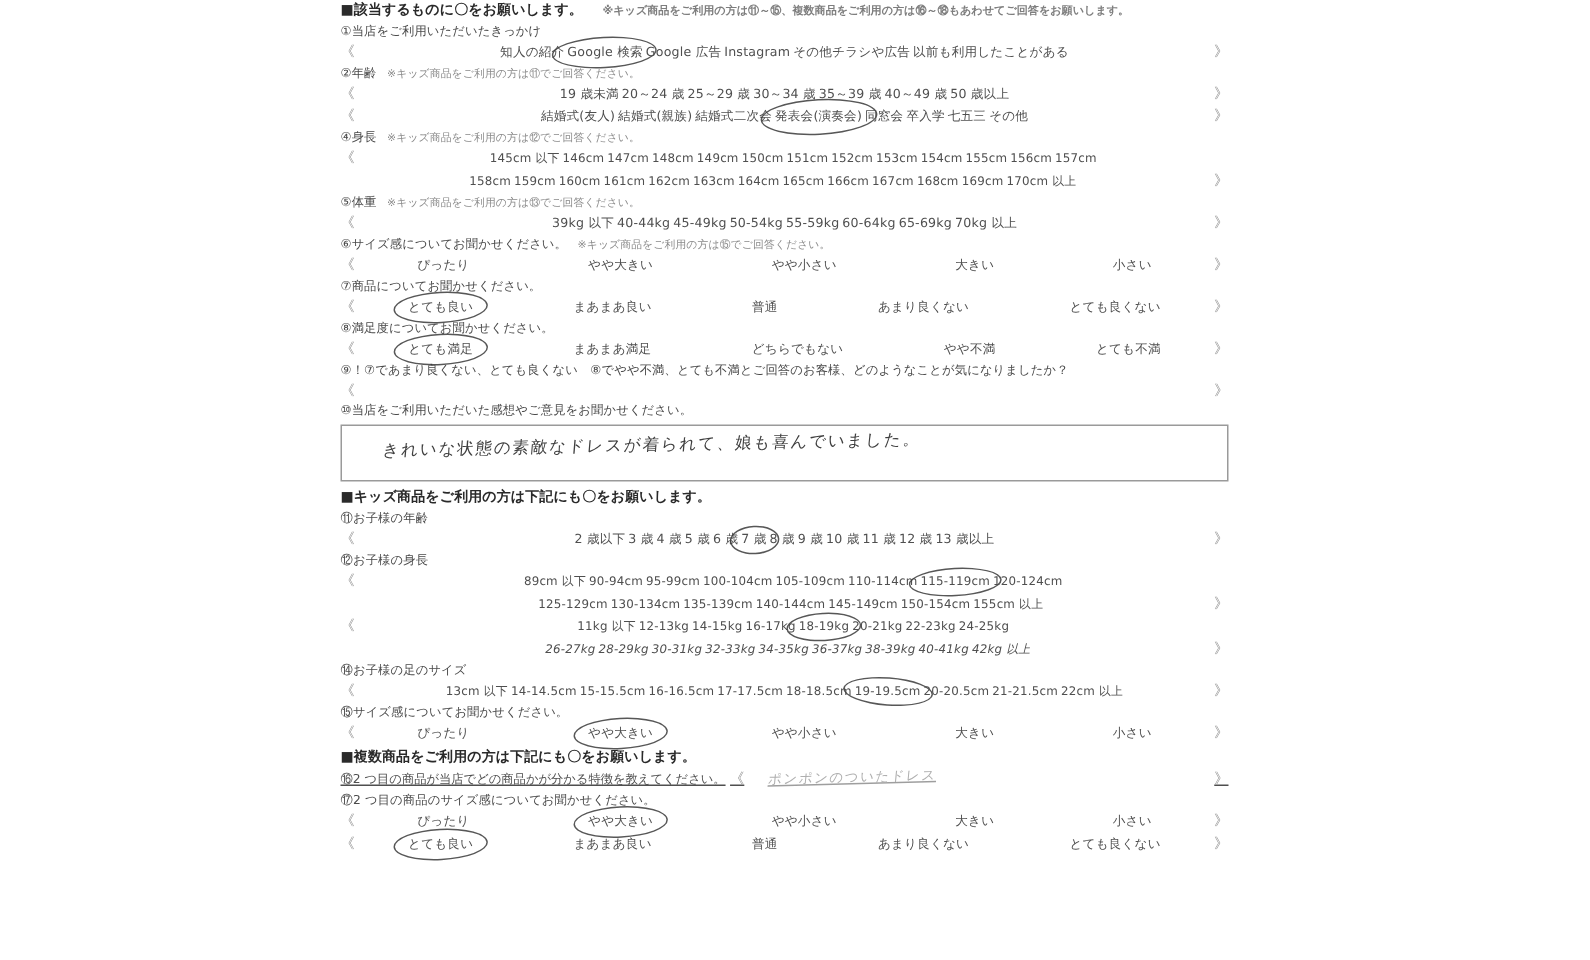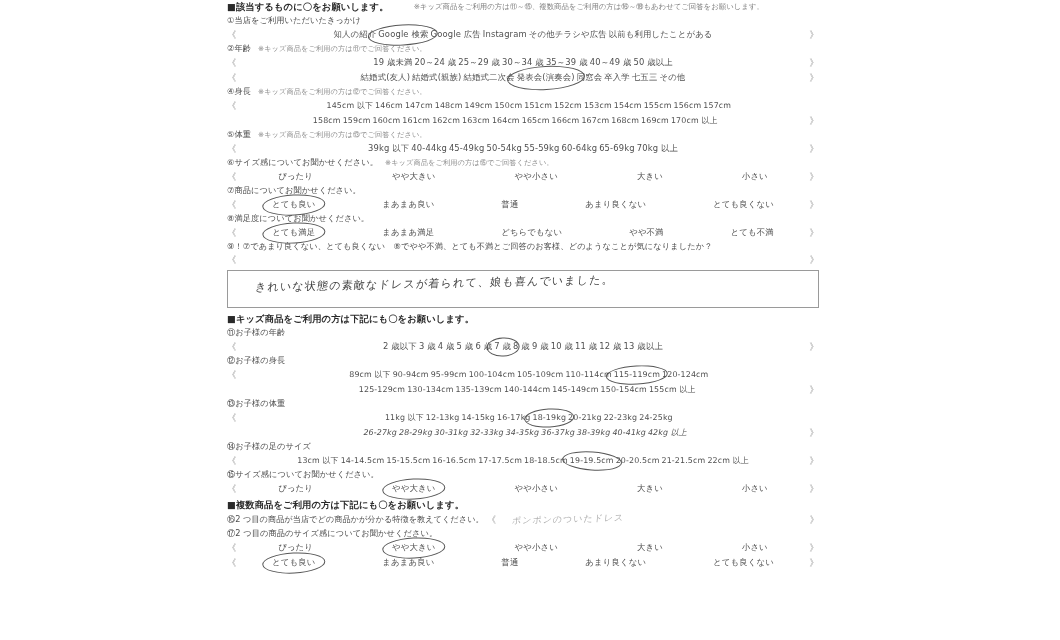--- a/index.html
+++ b/index.html
@@ -22,24 +22,24 @@
     font-weight:bold;
     color:#2a2a2a;
     letter-spacing:.1px;
     white-space:nowrap;
     line-height:14px;
     height:14px;
     display:flex;
     align-items:flex-end;
   }
   .section-head .note{
-    font-weight:normal;
+    font-weight:bold;
     font-size:7.4px;
     color:#7e7e7e;
-    margin-left:25px;
+    margin-left:13px;
     letter-spacing:0;
   }
   .q{
     font-size:8.2px;
     color:#4a4a4a;
     line-height:13px;
     height:13px;
     white-space:nowrap;
     display:flex;
     align-items:center;
@@ -134,20 +134,21 @@
   }
   .wraprow{
     display:flex;
     flex-wrap:nowrap;
     align-items:center;
     font-size:8.2px;
     line-height:15px;
     height:15px;
     white-space:nowrap;
     color:#4f4f4f;
+    text-decoration:underline;
   }
   .sp{flex:1 1 auto;}
   .gap2{height:2px;}
   .gap4{height:4px;}
 </style>
 </head>
 <body>
 
 <div class="sheet">
 
@@ -313,20 +314,23 @@
 
   <div class="q">
     <span>⑨！⑦であまり良くない、とても良くない　⑧でやや不満、とても不満とご回答のお客様、どのようなことが気になりましたか？</span>
   </div>
   <div class="blankline">
     <span class="brk l">《</span>
     <span class="fill"></span>
     <span class="brk r">》</span>
   </div>
 
+  <div class="q">
+    <span>⑩当店をご利用いただいた感想やご意見をお聞かせください。</span>
+  </div>
   <div class="combox">
     <span class="hand">きれいな状態の素敵なドレスが着られて、娘も喜んでいました。</span>
   </div>
 
   <div class="gap4"></div>
 
   <div class="section-head">
     <span>■キッズ商品をご利用の方は下記にも〇をお願いします。</span>
   </div>
 
@@ -374,23 +378,20 @@
       <span class="opt">130-134cm</span>
       <span class="opt">135-139cm</span>
       <span class="opt">140-144cm</span>
       <span class="opt">145-149cm</span>
       <span class="opt">150-154cm</span>
       <span class="opt">155cm 以上</span>
     </span>
     <span class="brk r">》</span>
   </div>
 
-  <div class="q">
-    <span>⑬お子様の体重</span>
-  </div>
   <div class="opts tight">
     <span class="brk l">《</span>
     <span class="spread even">
       <span class="opt">11kg 以下</span>
       <span class="opt">12-13kg</span>
       <span class="opt">14-15kg</span>
       <span class="opt">16-17kg</span>
       <span class="opt circled wide">18-19kg</span>
       <span class="opt">20-21kg</span>
       <span class="opt">22-23kg</span>

